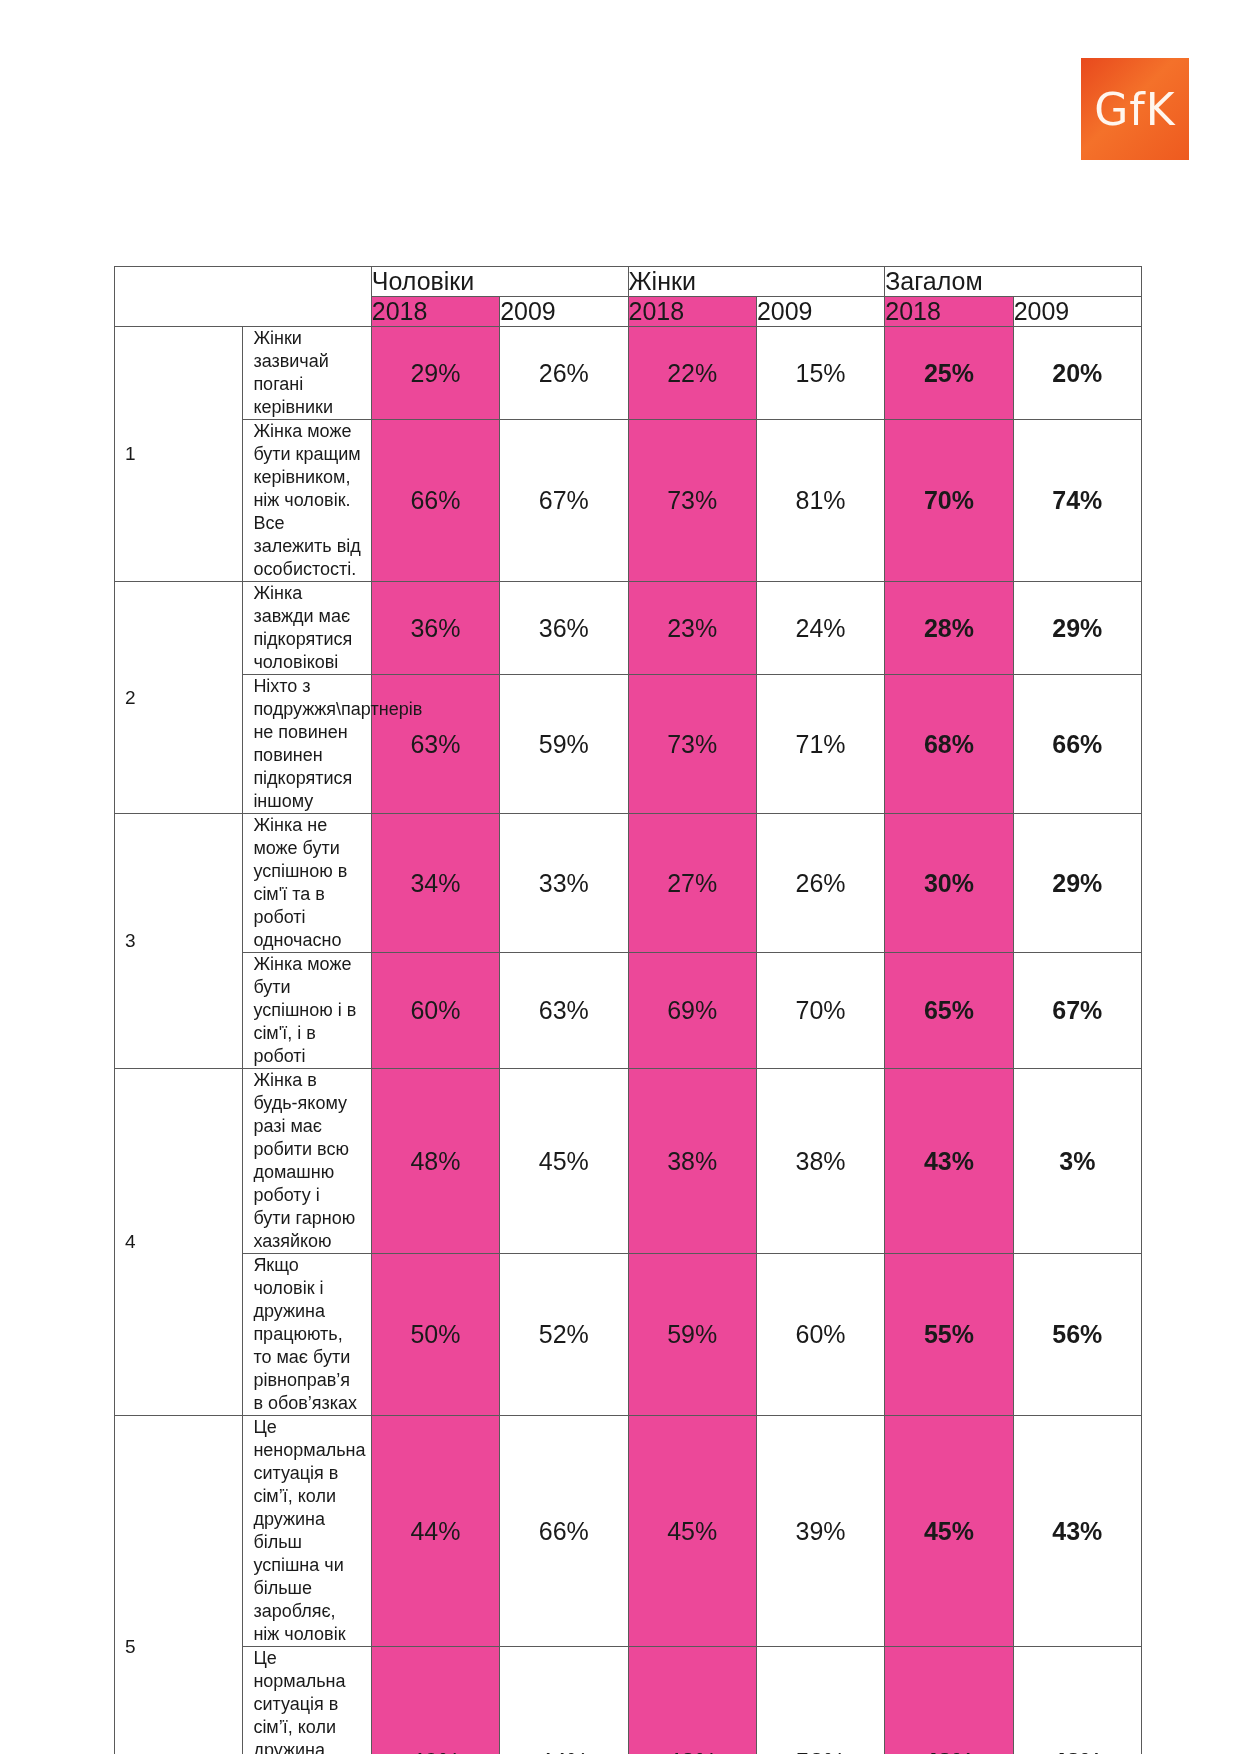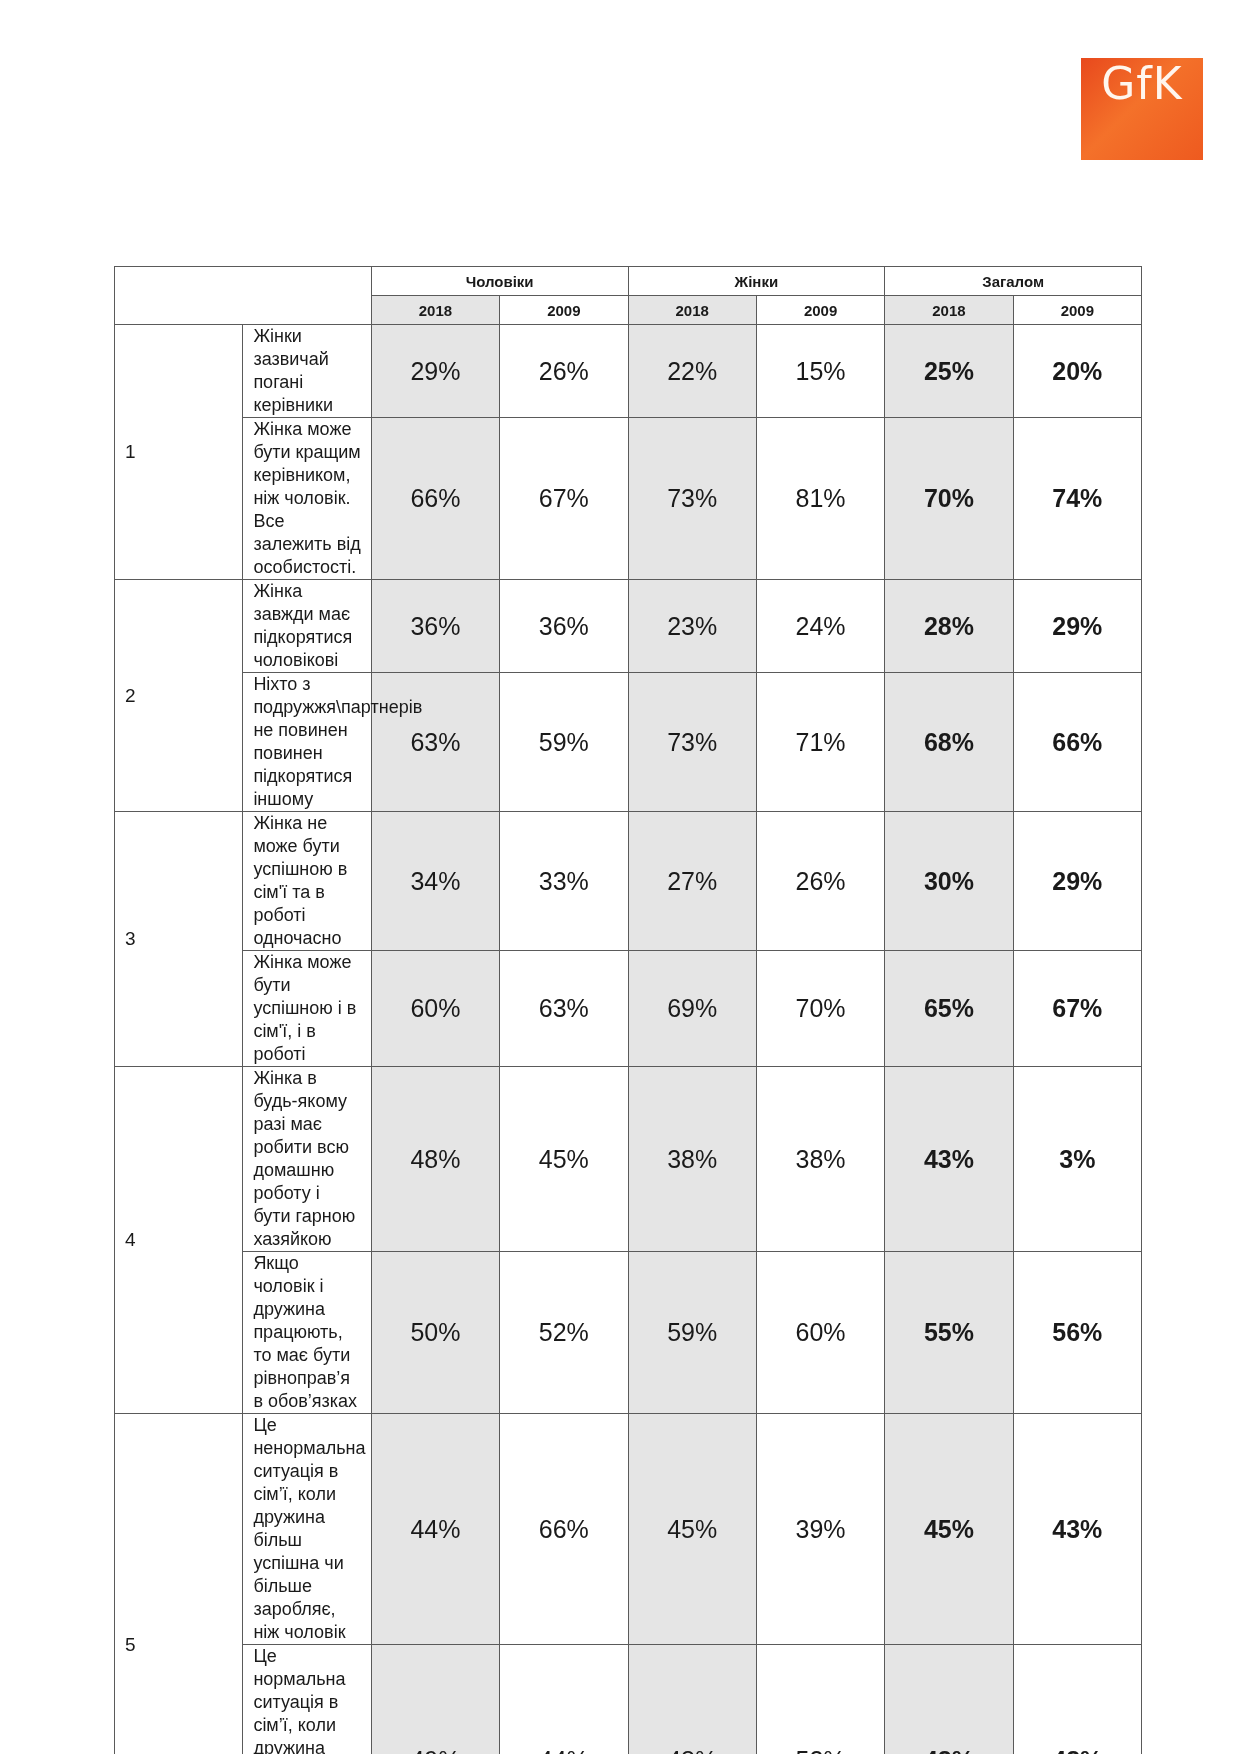--- a/index.html
+++ b/index.html
@@ -1,29 +1,29 @@
 <!DOCTYPE html>
 <html><head>
 <meta charset="utf-8">
 <style>
   html, body { margin:0; padding:0; background:#ffffff; }
   body { width:1240px; height:1754px; position:relative; overflow:hidden;
          font-family:"Liberation Sans", sans-serif; color:#1a1a1a; }
-  .logo { position:absolute; left:1081px; top:58px; width:122px; height:102px;
+  .logo { position:absolute; left:1081px; top:58px; width:108px; height:102px;
           background:linear-gradient(135deg,#e8491d 0%,#f4712a 45%,#ee5a1f 100%);
-          display:flex; justify-content:center; }
+          display:flex; align-items:center; justify-content:center; }
   .logo span { color:#fff6ee; font-size:44px; letter-spacing:1px; font-family:"DejaVu Sans", sans-serif; font-weight:normal; }
   table { position:absolute; left:114px; top:266px; border-collapse:collapse;
           table-layout:fixed; width:1028px; }
   td, th { border:1.5px solid #5a5a5a; padding:0; }
-  th { font-weight:bold; font-size:15px; height:28px; text-align:center; }
+  th { font-weight:normal; font-size:25px; height:28px; text-align:left; }
   .num { width:47px; font-size:19px; padding-left:10px; text-align:left; vertical-align:middle; }
   .txt { width:444px; font-size:18px; line-height:23px; padding:0 10px; vertical-align:middle; }
   .val { width:87px; font-size:25px; text-align:center; vertical-align:middle; }
-  .shade { background:#e5e5e5; }
+  .shade { background:#ec4899; }
   .bold { font-weight:bold; }
 </style>
 </head>
 <body>
 
 <div class="logo">
   <span>GfK</span>
 </div>
 
 <table>

